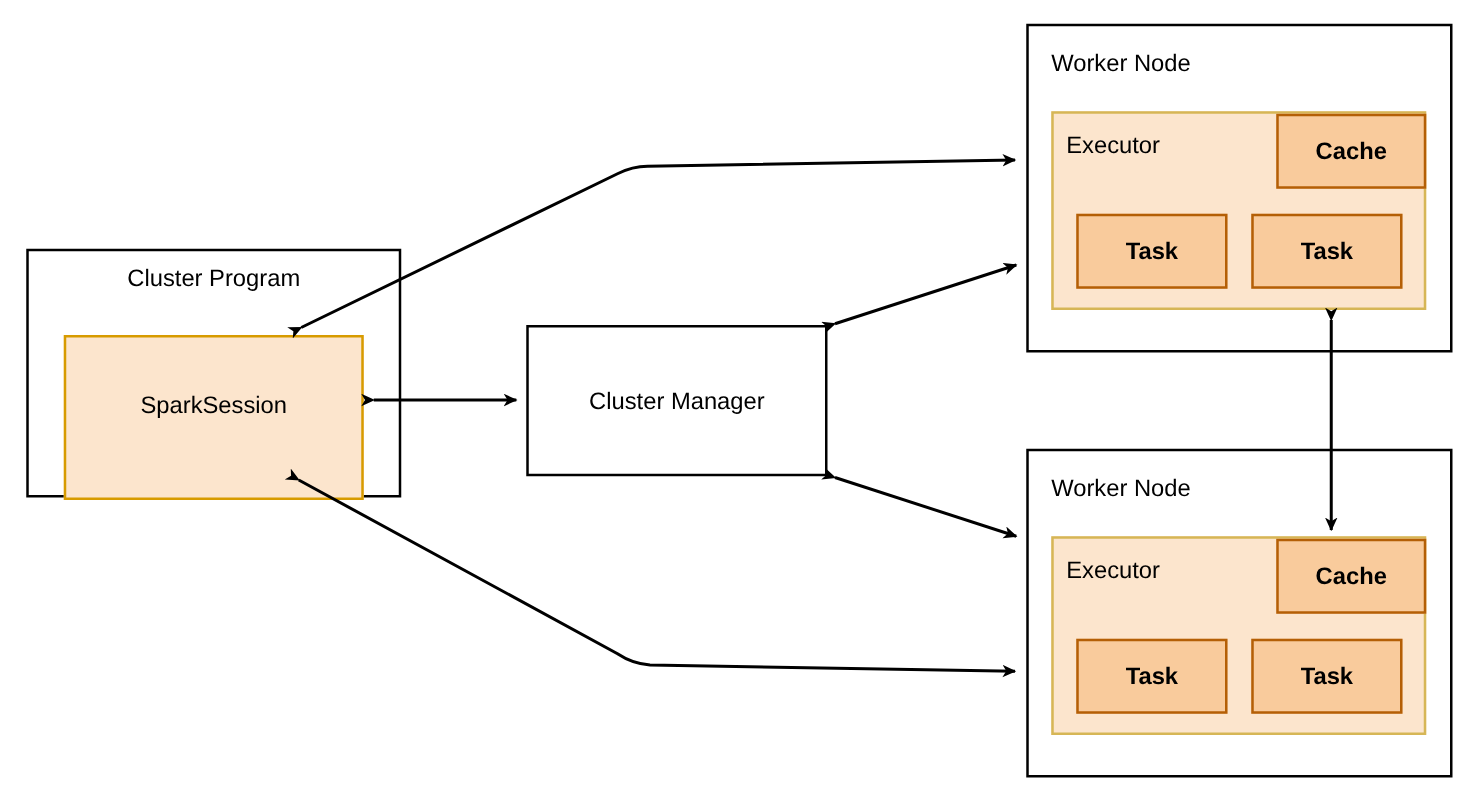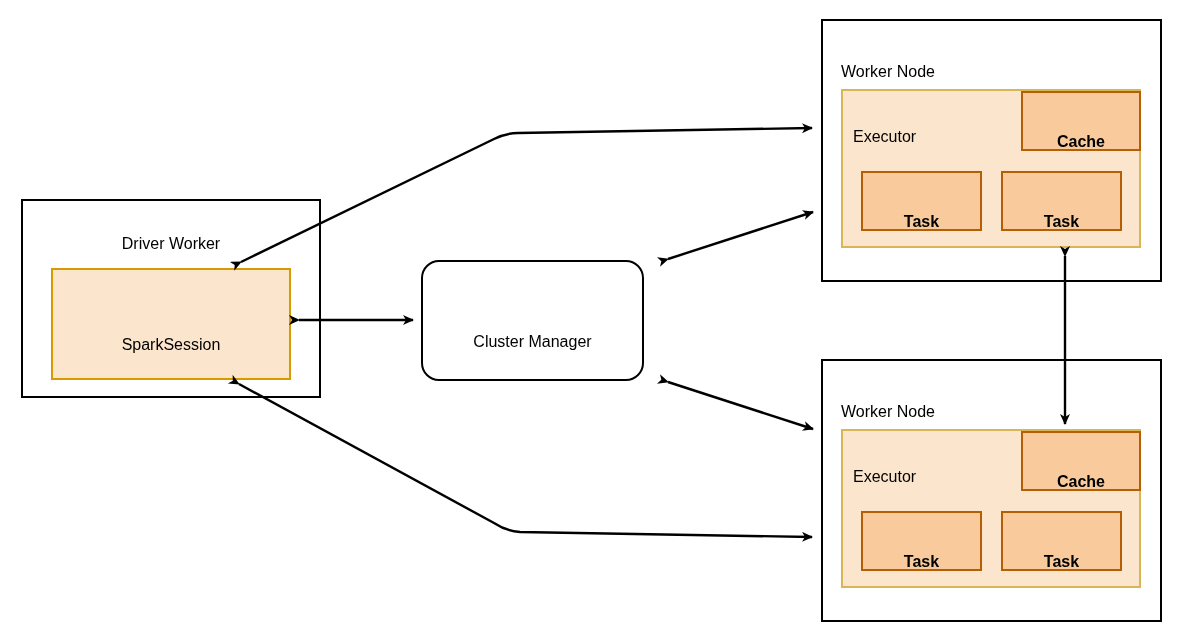--- a/index.html
+++ b/index.html
@@ -3,38 +3,38 @@
 <meta charset="utf-8">
 <style>
   html,body{margin:0;padding:0;background:#ffffff;}
   #stage{position:relative;width:1182px;height:642px;background:#ffffff;
          font-family:"Liberation Sans",sans-serif;overflow:hidden;}
   .box{position:absolute;box-sizing:border-box;}
   .plain{border:2px solid #000000;background:#ffffff;}
   .exec{border:2px solid #d6b656;background:#fce5cd;}
   .sess{border:2px solid #d79b00;background:#fce5cd;}
   .sub{border:2px solid #b45f06;background:#f9cb9c;font-weight:bold;}
-  .lbl{position:absolute;color:#000000;font-size:16px;line-height:22px;white-space:nowrap;margin-top:20px;}
+  .lbl{position:absolute;color:#000000;font-size:19px;line-height:22px;white-space:nowrap;}
   .lbl-c{left:0;right:0;text-align:center;}
   svg.wires{position:absolute;left:0;top:0;width:1182px;height:642px;
             overflow:visible;pointer-events:none;}
 </style>
 </head>
 <body>
 
 <div id="stage">
 
   <div class="box plain" style="left:21px;top:199px;width:300px;height:199px;">
-    <div class="lbl lbl-c" style="top:12px;">Driver Worker</div>
+    <div class="lbl lbl-c" style="top:12px;">Cluster Program</div>
   </div>
-  <div class="box sess" style="left:51px;top:268px;width:240px;height:112px;">
+  <div class="box sess" style="left:51px;top:268px;width:240px;height:132px;">
     <div class="lbl lbl-c" style="top:44px;">SparkSession</div>
   </div>
 
-  <div class="box plain" style="left:421px;top:260px;width:223px;height:121px;border-radius:18px;">
+  <div class="box plain" style="left:421px;top:260px;width:241px;height:121px;">
     <div class="lbl lbl-c" style="top:49px;">Cluster Manager</div>
   </div>
 
   <div class="box plain" style="left:821px;top:19px;width:341px;height:263px;">
     <div class="lbl" style="left:18px;top:20px;">Worker Node</div>
   </div>
   <div class="box exec" style="left:841px;top:89px;width:300px;height:159px;">
     <div class="lbl" style="left:10px;top:15px;">Executor</div>
   </div>
   <div class="box sub" style="left:1021px;top:91px;width:120px;height:60px;">

